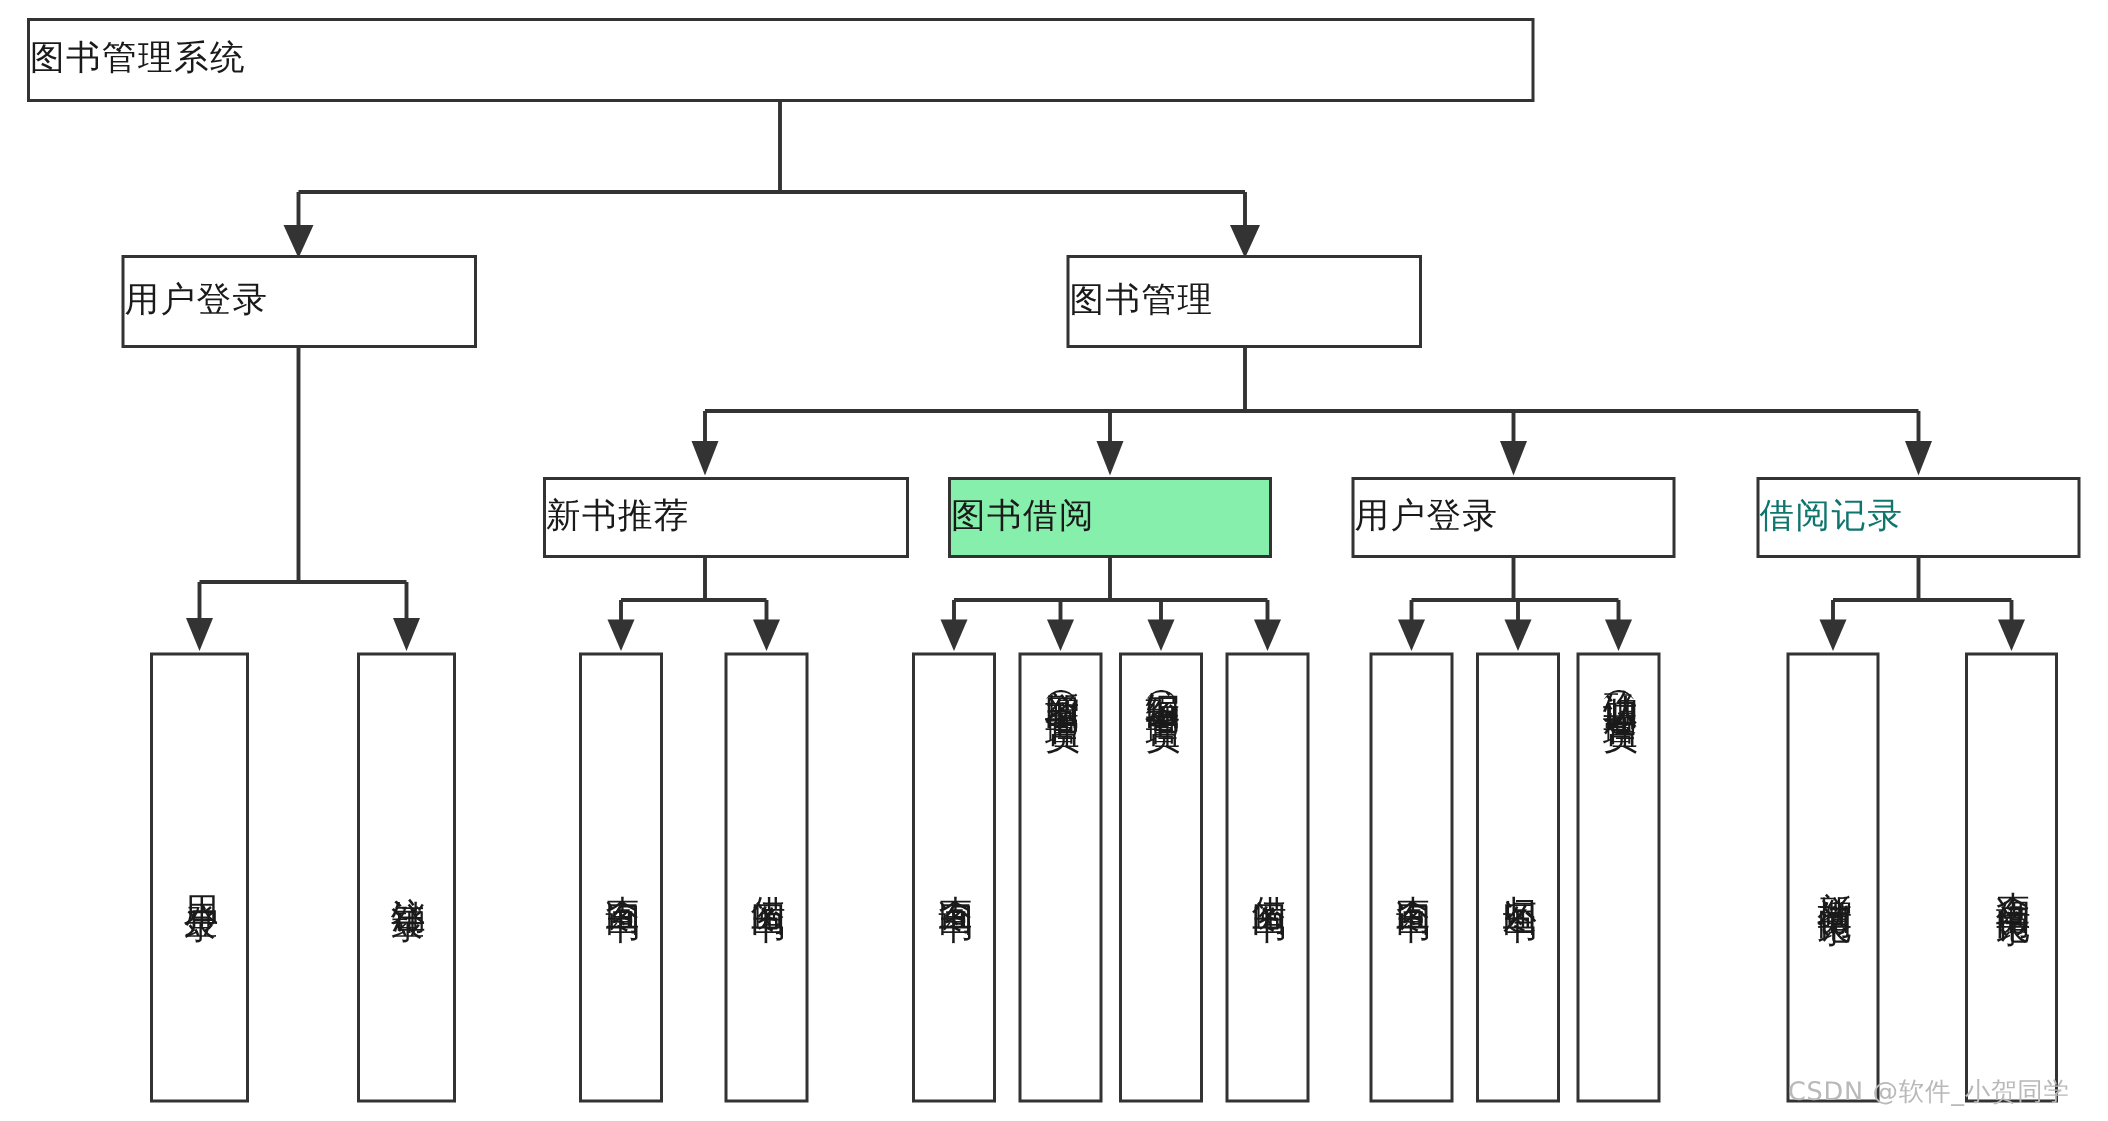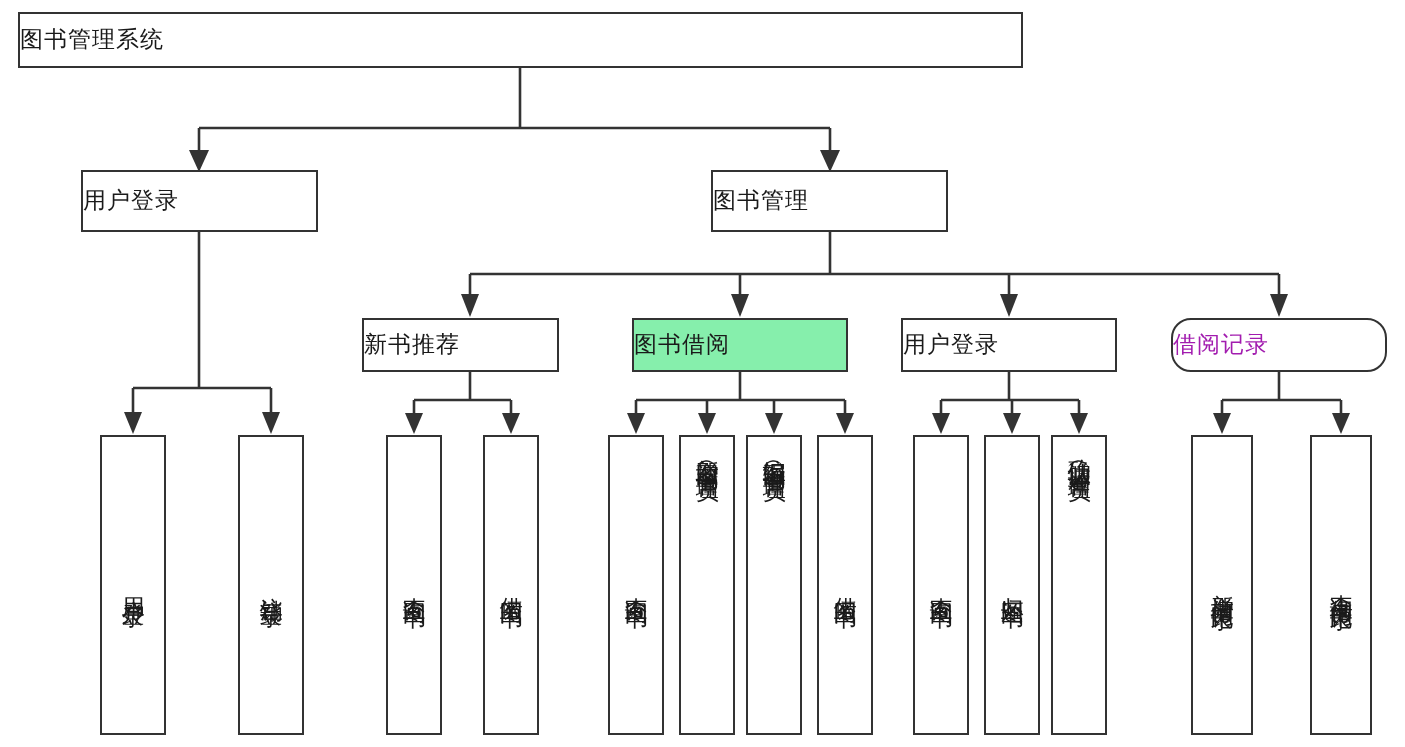--- a/index.html
+++ b/index.html
@@ -156,30 +156,30 @@
     <span>图书管理系统</span>
   </div>
 
   <div class="node horiz" id="n-l2-0" style="left: 81px; top: 170px; width: 237px; height: 62px; border-color: rgb(51, 51, 51); background: rgb(255, 255, 255); color: rgb(26, 26, 26);">
     <span>用户登录</span>
   </div>
   <div class="node horiz" id="n-l2-1" style="left: 711px; top: 170px; width: 237px; height: 62px; border-color: rgb(51, 51, 51); background: rgb(255, 255, 255); color: rgb(26, 26, 26);">
     <span>图书管理</span>
   </div>
 
-  <div class="node horiz" id="n-l3-0" style="left: 362px; top: 318px; width: 197px; height: 54px; border-color: rgb(51, 51, 51); background: rgb(255, 255, 255); color: rgb(26, 26, 26);">
+  <div class="node horiz" id="n-l3-0" style="left: 362px; top: 318px; width: 244px; height: 54px; border-color: rgb(51, 51, 51); background: rgb(255, 255, 255); color: rgb(26, 26, 26);">
     <span>新书推荐</span>
   </div>
   <div class="node horiz" id="n-l3-1" style="left: 632px; top: 318px; width: 216px; height: 54px; border-color: rgb(51, 51, 51); background: #86efac; color: rgb(26, 26, 26);">
     <span>图书借阅</span>
   </div>
   <div class="node horiz" id="n-l3-2" style="left: 901px; top: 318px; width: 216px; height: 54px; border-color: rgb(51, 51, 51); background: rgb(255, 255, 255); color: rgb(26, 26, 26);">
     <span>用户登录</span>
   </div>
-  <div class="node horiz" id="n-l3-3" style="left: 1171px; top: 318px; width: 216px; height: 54px; border-color: rgb(51, 51, 51); background: rgb(255, 255, 255); color: #a21caf; border-radius: 20px;">
+  <div class="node horiz" id="n-l3-3" style="left: 1171px; top: 318px; width: 216px; height: 54px; border-color: rgb(51, 51, 51); background: rgb(255, 255, 255); color: #0f766e;">
     <span>借阅记录</span>
   </div>
 
   <div class="node vert center-text" id="n-lf-0" style="left: 100px; top: 435px; width: 66px; height: 300px; border-color: rgb(51, 51, 51); background: rgb(255, 255, 255); color: rgb(26, 26, 26);">
     <span class="vlabel">用户登录</span>
   </div>
   <div class="node vert center-text" id="n-lf-1" style="left: 238px; top: 435px; width: 66px; height: 300px; border-color: rgb(51, 51, 51); background: rgb(255, 255, 255); color: rgb(26, 26, 26);">
     <span class="vlabel">注销登录</span>
   </div>
   <div class="node vert center-text" id="n-lf-2" style="left: 386px; top: 435px; width: 56px; height: 300px; border-color: rgb(51, 51, 51); background: rgb(255, 255, 255); color: rgb(26, 26, 26);">
@@ -209,14 +209,15 @@
   <div class="node vert top-text" id="n-lf-10" style="left: 1051px; top: 435px; width: 56px; height: 300px; align-items: flex-start; padding-top: 4px; border-color: rgb(51, 51, 51); background: rgb(255, 255, 255); color: rgb(26, 26, 26);">
     <span class="vlabel">确认归还（管理员）</span>
   </div>
   <div class="node vert center-text" id="n-lf-11" style="left: 1191px; top: 435px; width: 62px; height: 300px; border-color: rgb(51, 51, 51); background: rgb(255, 255, 255); color: rgb(26, 26, 26);">
     <span class="vlabel">新增借阅记录</span>
   </div>
   <div class="node vert center-text" id="n-lf-12" style="left: 1310px; top: 435px; width: 62px; height: 300px; border-color: rgb(51, 51, 51); background: rgb(255, 255, 255); color: rgb(26, 26, 26);">
     <span class="vlabel">查询借阅记录</span>
   </div>
 
+  <div class="watermark" style="left: 1192px; top: 716px; color: rgb(185, 185, 185);">CSDN @软件_小贺同学</div>
 
 </div>
 
 </body></html>

